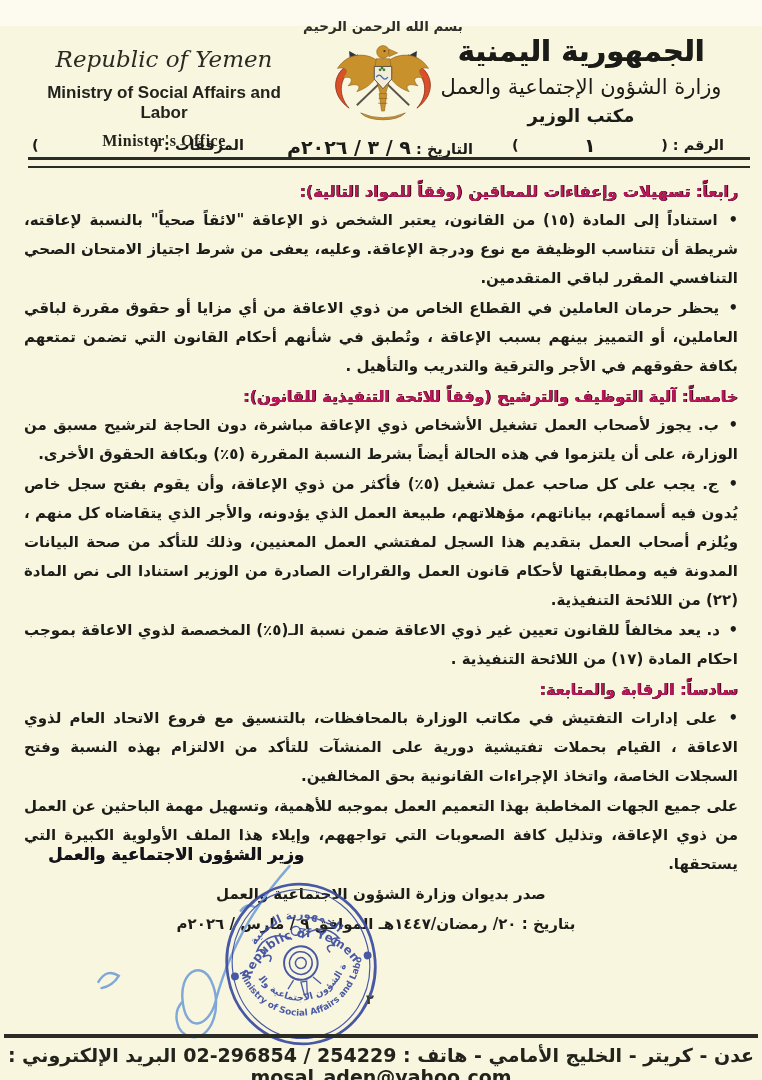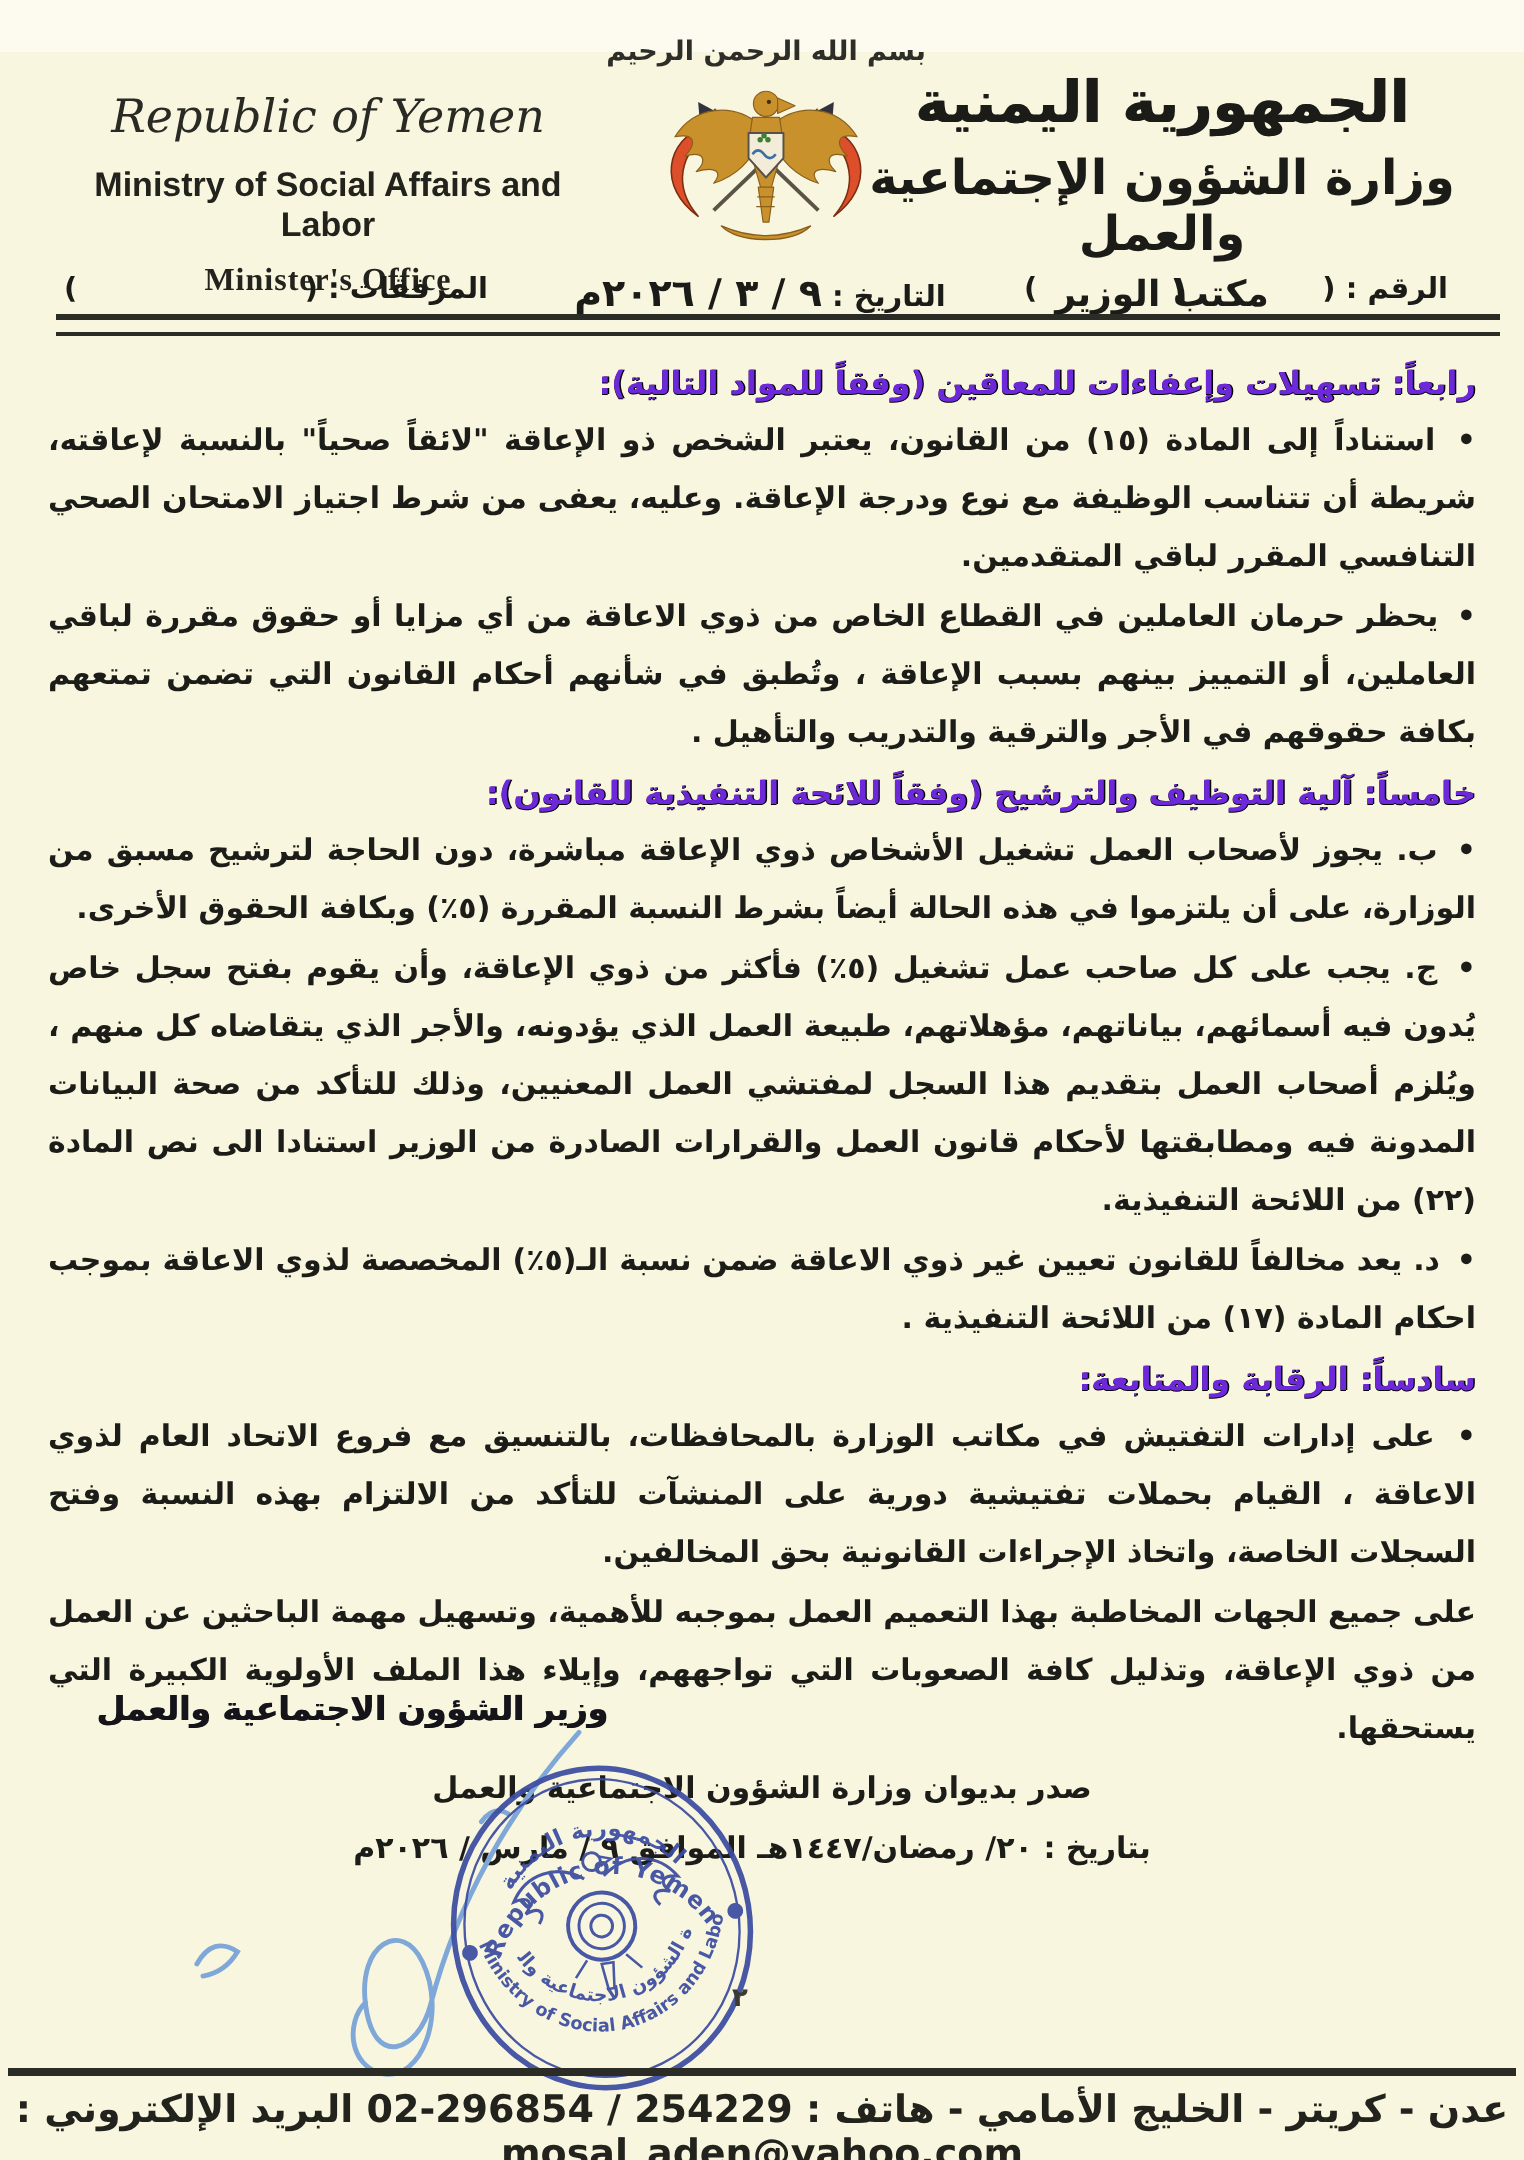--- a/index.html
+++ b/index.html
@@ -10,36 +10,36 @@
   }
   .page::before{content:"";position:absolute;left:0;top:0;right:0;height:26px;background:#fdfbef;}
   
   .h-en{position:absolute;left:26px;top:46px;width:276px;text-align:center;}
   .h-en .c1{font-family:"DejaVu Serif",serif;font-style:italic;font-size:23px;color:#2a2a24;}
   .h-en .c2{font-family:"Liberation Sans","DejaVu Sans",sans-serif;font-weight:bold;font-size:17px;margin-top:11px;color:#23231e;}
   .h-en .c3{font-family:Liberation Serif, serif;font-weight:bold;font-size:16px;margin-top:9px;letter-spacing:.5px;color:#23231e;}
   .attach{position:absolute;left:32px;top:137px;width:212px;direction:rtl;display:flex;justify-content:space-between;font-weight:bold;font-size:14.5px;}
   .h-ar{position:absolute;right:24px;top:34px;width:314px;text-align:center;direction:rtl;}
   .h-ar .a1{font-size:29px;font-weight:bold;text-shadow:.5px 0 0 currentColor;}
-  .h-ar .a2{font-size:24px;font-weight:bold;margin-top:7px;}
+  .h-ar .a2{font-size:21px;font-weight:normal;margin-top:7px;}
   .h-ar .a3{font-size:18px;font-weight:bold;margin-top:6px;letter-spacing:3px;}
   .numline{position:absolute;right:38px;top:134px;width:212px;direction:rtl;display:flex;justify-content:space-between;align-items:center;font-weight:bold;font-size:14.5px;}
   .hand{font-size:19px;font-weight:bold;}
   .h-c{position:absolute;left:300px;top:18px;width:166px;text-align:center;}
   .bismillah{font-size:13.5px;font-weight:bold;color:#2e2e28;}
   .emblem{margin-top:3px;}
   .dateline{position:absolute;left:272px;top:136px;width:216px;direction:rtl;text-align:center;font-weight:bold;font-size:14.5px;}
   .rule{position:absolute;left:28px;right:12px;top:157px;height:6px;border-top:3px solid #2c2c27;border-bottom:2px solid #2c2c27;}
   
   .body{
     position:absolute;top:177px;right:24px;left:24px;direction:rtl;
     text-align:justify;font-size:15px;line-height:29px;font-weight:bold;color:#1c1c18;
   }
   .body p{margin:0 0 1px;}
-  .sec-head{font-size:16px;color:#6d28d9;text-shadow:.7px 0 0 #000,0 .4px 0 #000;}
+  .sec-head{font-size:16px;color:#be185d;text-shadow:.7px 0 0 #000,0 .4px 0 #000;}
   .blt{padding-left:3px;}
   .issued{text-align:center;font-weight:bold;}
   .issued-date{text-align:center;padding-left:20px;padding-right:30px;}
   
   .sig{position:absolute;left:38px;top:836px;width:276px;text-align:center;direction:rtl;font-weight:bold;color:#14141a;}
   .sig-name{font-size:18px;letter-spacing:1px;text-shadow:.5px 0 0 currentColor;}
   .sig-title{font-size:16.5px;margin-top:9px;text-shadow:.5px 0 0 currentColor;}
   .autograph{position:absolute;left:90px;top:858px;width:214px;height:188px;}
   .stamp{position:absolute;left:222px;top:878px;width:158px;height:172px;transform:rotate(-9deg);opacity:.93;}
   .pgnum{position:absolute;left:366px;top:992px;font-size:13px;font-weight:bold;color:#3a3a32;}

